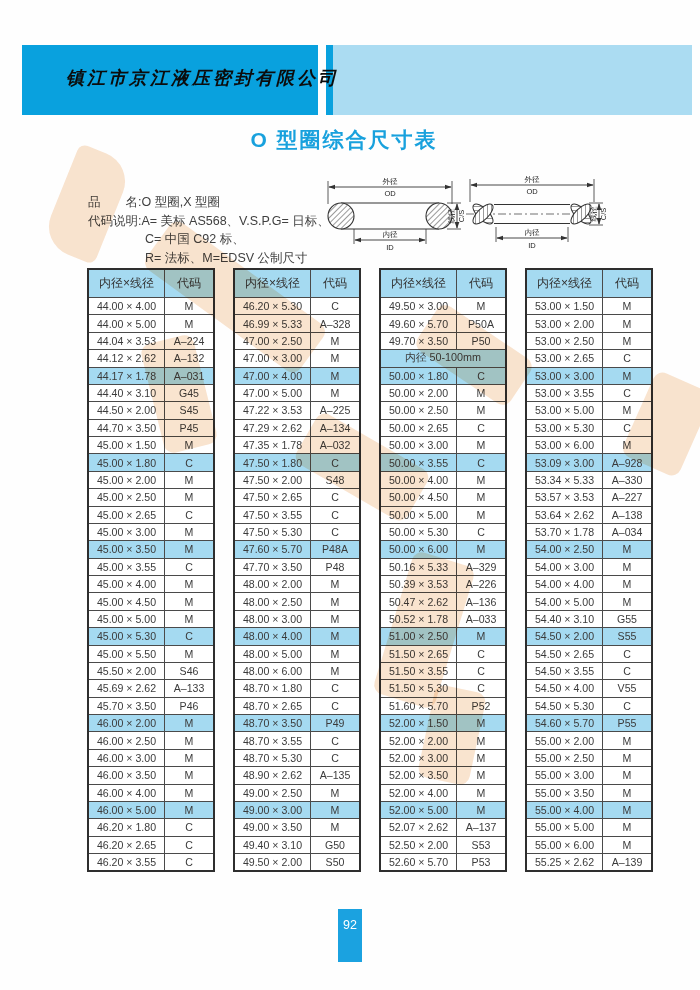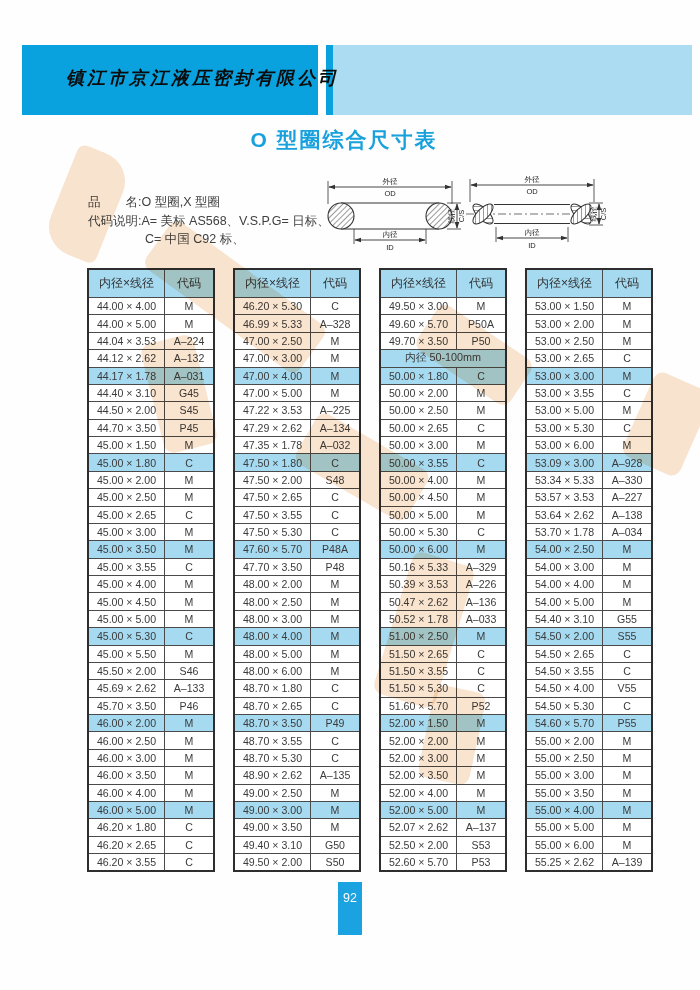--- a/index.html
+++ b/index.html
@@ -46,39 +46,40 @@
       pointer-events:none;z-index:6;border-radius:10px;}
   .wm1{left:58px;top:150px;width:58px;height:108px;transform:rotate(22deg);border-radius:8px 30px 8px 30px;}
   .wm2{left:140px;top:268px;width:190px;height:58px;transform:rotate(36deg);}
   .wm3{left:152px;top:338px;width:54px;height:112px;transform:rotate(-14deg);}
   .wm4{left:418px;top:328px;width:112px;height:54px;transform:rotate(34deg);}
   .wm5{left:298px;top:438px;width:128px;height:58px;transform:rotate(30deg);}
   .wm6{left:392px;top:556px;width:64px;height:148px;transform:rotate(17deg);}
   .wm7{left:636px;top:378px;width:62px;height:92px;transform:rotate(24deg);}
   .wm8{left:426px;top:688px;width:52px;height:94px;transform:rotate(12deg);}
 
-  .pagenum{position:absolute;left:338px;top:882px;width:24px;height:53px;background:#1ba2e0;z-index:4;}
+  .pagenum{position:absolute;left:338px;top:909px;width:24px;height:53px;background:#1ba2e0;z-index:4;}
   .pagenum span{display:block;text-align:center;margin-top:9px;color:#fff;font-size:12.5px;}
 </style>
 </head>
 <body>
 
 <div class="page">
 
   <div class="band-dark"></div>
   <div class="band-stripe"></div>
   <div class="band-light"></div>
   <div class="company">镇江市京江液压密封有限公司</div>
 
   <div class="title">O 型圈综合尺寸表</div>
 
   <div class="info">
     <div class="iline">品　　名:O 型圈,X 型圈</div>
     <div class="iline">代码说明:A= 美标 AS568、V.S.P.G= 日标、</div>
     <div class="iline indent">C= 中国 C92 标、</div>
+    <div class="iline indent">R= 法标、M=EDSV 公制尺寸</div>
   </div>
 
   <svg id="dia-o" class="diagram" width="140" height="76" viewBox="0 0 140 76">
     <defs>
       <pattern id="hatch1" width="4" height="4" patternUnits="userSpaceOnUse" patternTransform="rotate(45)">
         <rect width="4" height="4" fill="#fff"></rect>
         <line x1="0" y1="0" x2="0" y2="4" stroke="#555" stroke-width="1.2"></line>
       </pattern>
       <marker id="arr" viewBox="0 0 10 10" refX="9" refY="5" markerWidth="8" markerHeight="8" orient="auto-start-reverse">
         <path d="M0,1.5 L10,5 L0,8.5 z" fill="#333"></path>

